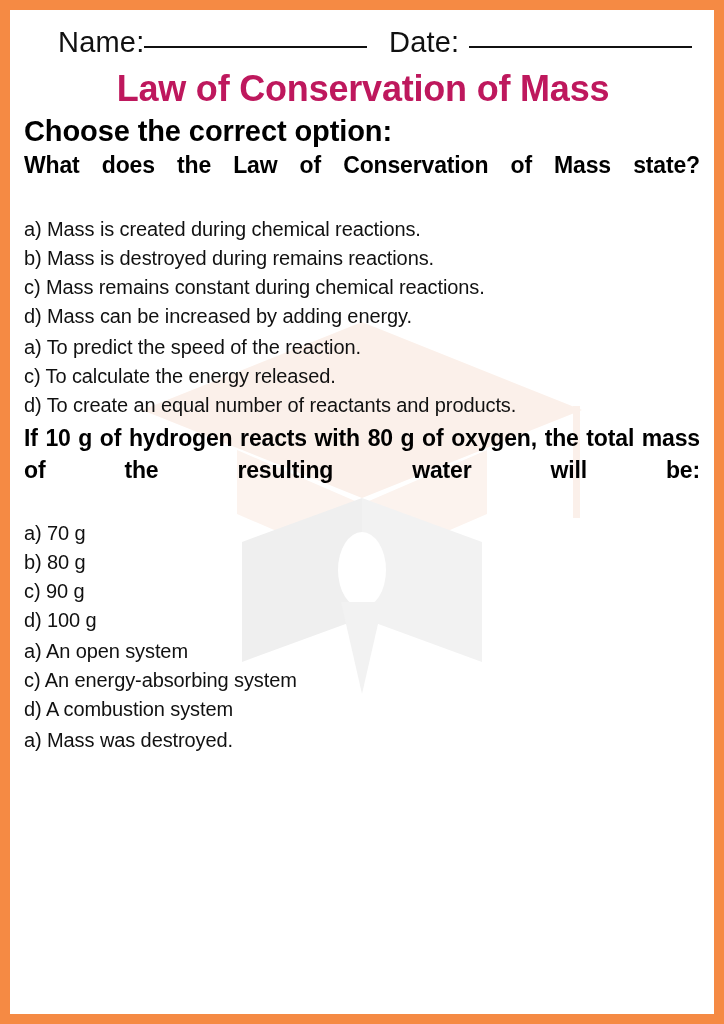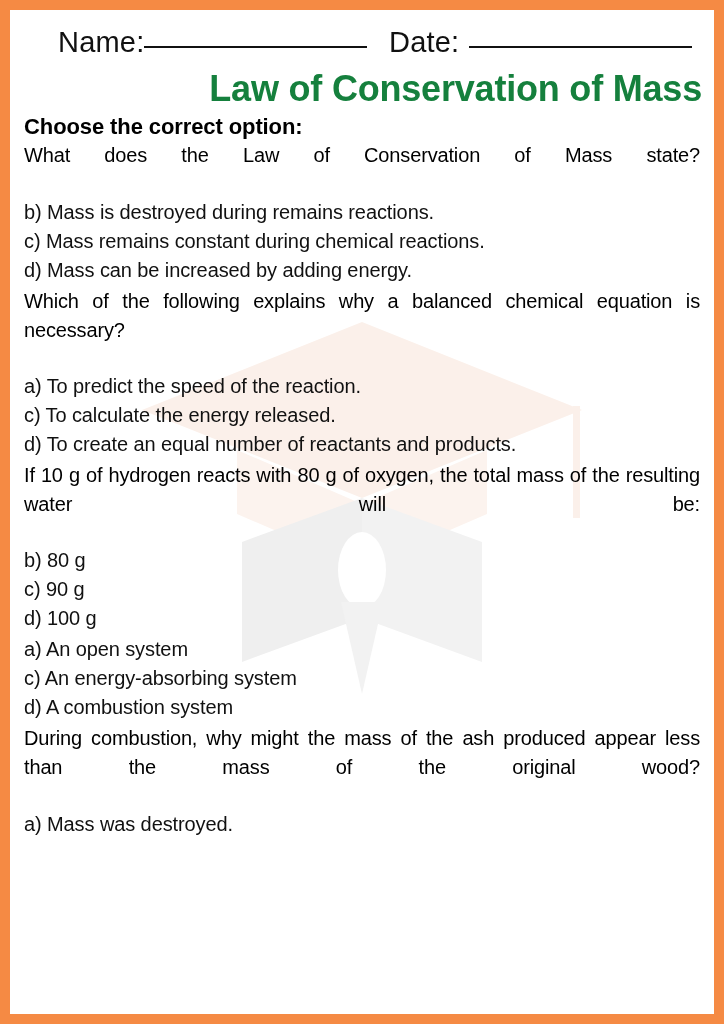--- a/index.html
+++ b/index.html
@@ -68,48 +68,48 @@
     border-bottom: 2px solid #111111;
     position: relative;
     top: -4px;
     min-width: 40px;
   }
   .nd-rule.name-rule { margin-right: 22px; }
   .nd-rule.date-rule { margin-left: 10px; margin-right: 4px; }
 
   
   .title {
-    text-align: right;
+    text-align: center;
     font-family: "Liberation Sans", sans-serif;
     font-size: 36px;
     font-weight: bold;
-    color: #15803d;
+    color: #be185d;
     letter-spacing: -0.2px;
     margin-top: 12px;
     line-height: 1.02;
   }
 
   
   .instruction {
     font-family: "Liberation Sans", sans-serif;
-    font-size: 22px;
+    font-size: 29px;
     font-weight: bold;
     color: #000000;
     margin-top: 7px;
     line-height: 1.12;
     letter-spacing: -0.1px;
   }
 
   
   .qblock { margin-top: 2px; }
 
   .question {
     font-family: "Liberation Sans", sans-serif;
-    font-size: 20px;
-    font-weight: normal;
+    font-size: 23px;
+    font-weight: bold;
     color: #000000;
     line-height: 1.42;
     text-align: justify;
     text-justify: inter-word;
     letter-spacing: -0.15px;
     margin: 0;
     padding-right: 2px;
   }
   
   .question::after {
@@ -160,45 +160,45 @@
       <span class="nd-label">Date:</span>
       <span class="nd-rule date-rule"></span>
     </div>
 
     <div class="title">Law of Conservation of Mass</div>
 
     <div class="instruction">Choose the correct option:</div>
 
     <div class="qblock">
       <p class="question">What does the Law of Conservation of Mass state?</p>
+      <p class="option">a) Mass is created during chemical reactions.</p>
       <p class="option">b) Mass is destroyed during remains reactions.</p>
       <p class="option">c) Mass remains constant during chemical reactions.</p>
       <p class="option">d) Mass can be increased by adding energy.</p>
     </div>
 
     <div class="qblock">
-      <p class="question">Which of the following explains why a balanced chemical equation is necessary?</p>
       <p class="option">a) To predict the speed of the reaction.</p>
       <p class="option">c) To calculate the energy released.</p>
       <p class="option">d) To create an equal number of reactants and products.</p>
     </div>
 
     <div class="qblock">
       <p class="question">If 10 g of hydrogen reacts with 80 g of oxygen, the total mass of the resulting water will be:</p>
+      <p class="option">a) 70 g</p>
       <p class="option">b) 80 g</p>
       <p class="option">c) 90 g</p>
       <p class="option">d) 100 g</p>
     </div>
 
     <div class="qblock">
       <p class="option">a) An open system</p>
       <p class="option">c) An energy-absorbing system</p>
       <p class="option">d) A combustion system</p>
     </div>
 
     <div class="qblock">
-      <p class="question">During combustion, why might the mass of the ash produced appear less than the mass of the original wood?</p>
       <p class="option">a) Mass was destroyed.</p>
 
     </div>
 
   </div>
 </div>
 
 </body></html>

